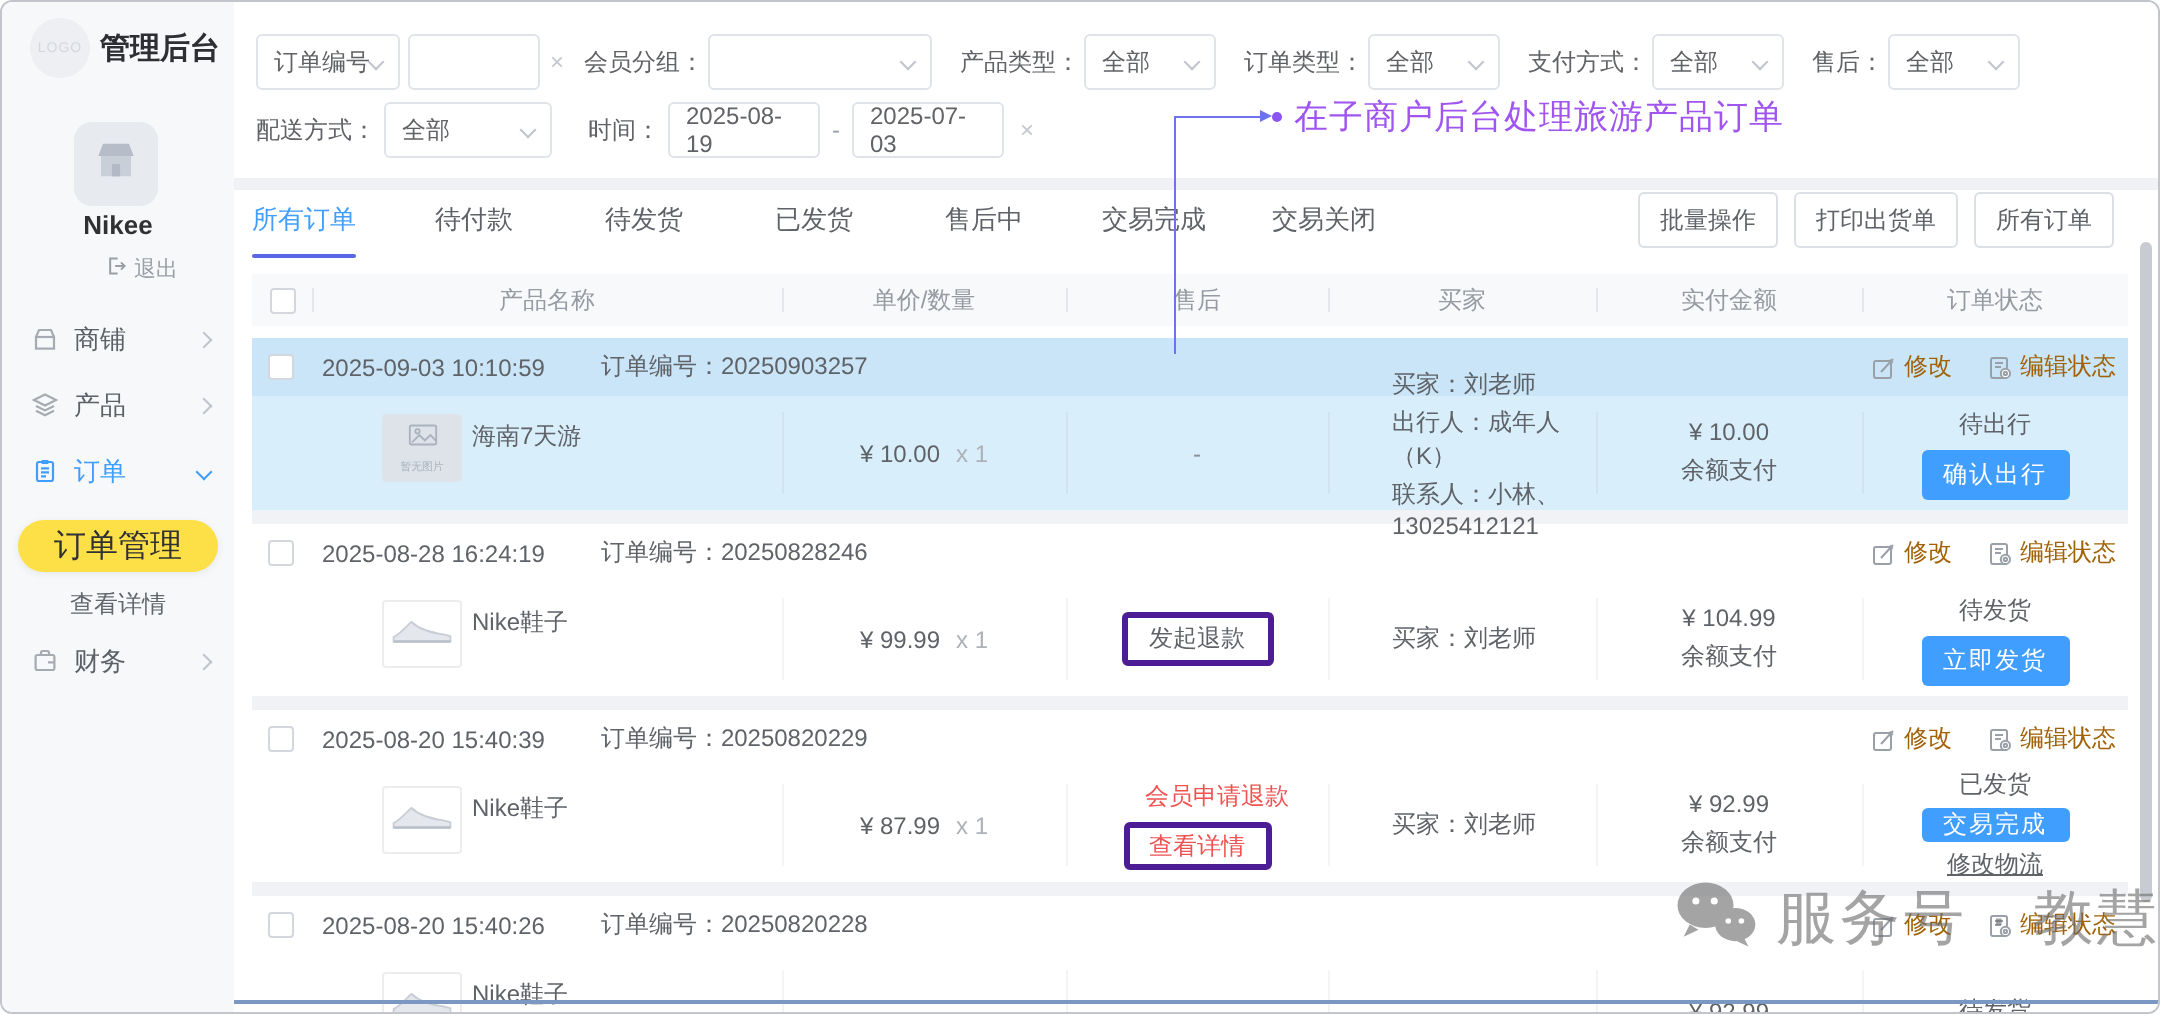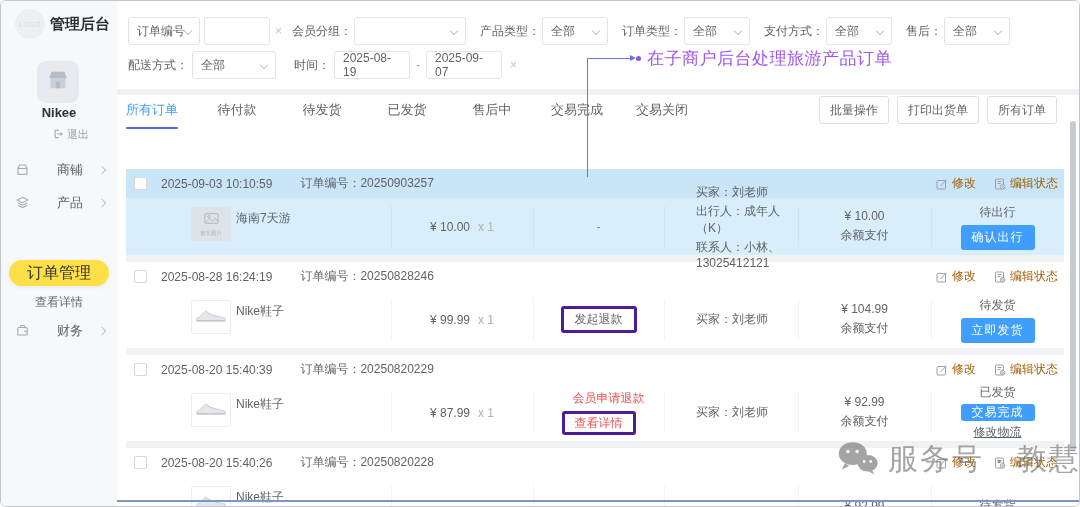--- a/index.html
+++ b/index.html
@@ -12,21 +12,21 @@
   .logo-circle{width:30px;height:30px;border-radius:50%;background:#edeff2;color:#d3d7dd;font-size:7px;display:flex;align-items:center;justify-content:center;letter-spacing:.5px;}
   .app-title{font-size:15px;font-weight:bold;color:#2d2f33;white-space:nowrap;}
   .avatar{position:absolute;left:36px;top:60px;width:42px;height:42px;border-radius:9px;background:#e7eaef;display:flex;align-items:center;justify-content:center;}
   .store-name{position:absolute;left:0;top:104px;width:100%;text-align:center;font-size:13px;font-weight:bold;color:#303133;}
   .logout{position:absolute;left:12px;top:126px;width:100%;display:flex;justify-content:center;align-items:center;gap:4px;font-size:11px;color:#9a9ea6;cursor:pointer;}
   .menu{position:absolute;left:0;top:152px;width:100%;}
   .mitem{height:33px;display:flex;align-items:center;padding:0 12px 0 15px;font-size:13px;color:#5c6067;cursor:pointer;}
   .mitem .micon{display:flex;align-items:center;margin-right:8px;color:#a6aab2;}
   .mitem.active{color:#409eff;}
   .mitem.active .micon{color:#409eff;}
-  .mlabel{flex:1;margin-left:20px;}
+  .mlabel{flex:1;}
   .chev{display:inline-block;width:5px;height:5px;border:solid #c0c4cc;border-width:1.2px 1.2px 0 0;}
   .chev.r{transform:rotate(45deg);}
   .chev.d{transform:rotate(135deg);}
   .mitem.active .chev{border-color:#409eff;}
   .subpill{position:absolute;left:8px;right:8px;top:259px;height:26px;background:#fde047;border-radius:13px;box-shadow:0 1px 4px rgba(0,0,0,.07);display:flex;align-items:center;justify-content:center;font-size:16px;color:#303133;cursor:pointer;}
   .subitem{position:absolute;left:0;top:289px;width:100%;height:24px;display:flex;align-items:center;justify-content:center;font-size:12px;color:#62666d;cursor:pointer;}
   .menu2{position:absolute;left:0;top:313px;width:100%;}
 
   
   .main{position:absolute;left:116px;top:0;right:0;bottom:0;background:#fff;}
@@ -146,20 +146,31 @@
         <span class="micon">
             <svg width="13" height="13" viewBox="0 0 13 13" fill="none" stroke="currentColor" stroke-width="1.1">
               <path d="M6.5 1.3 L12 4 6.5 6.7 1 4z"></path>
               <path d="M2 7 l4.5 2.2 L11 7"></path>
               <path d="M2 9.4 l4.5 2.2 L11 9.4"></path>
             </svg>
           </span>
         <span class="mlabel">产品</span>
         <span class="chev r"></span>
       </div>
+      <div class="mitem active">
+        <span class="micon">
+            <svg width="13" height="13" viewBox="0 0 13 13" fill="none" stroke="currentColor" stroke-width="1.1">
+              <rect x="2.5" y="2" width="8" height="9.5" rx="1"></rect>
+              <path d="M4.8 2 h3.4" stroke-width="2"></path>
+              <path d="M4.5 5.2 h4 M4.5 7.2 h4 M4.5 9.2 h2.5"></path>
+            </svg>
+          </span>
+        <span class="mlabel">订单</span>
+        <span class="chev d"></span>
+      </div>
     </div>
 
     <div class="subpill">订单管理</div>
     <div class="subitem">查看详情</div>
 
     <div class="menu2">
       <div class="mitem">
         <span class="micon">
             <svg width="13" height="13" viewBox="0 0 13 13" fill="none" stroke="currentColor" stroke-width="1.1">
               <rect x="1.8" y="3.5" width="9.4" height="7.5" rx="1"></rect>
@@ -216,21 +227,21 @@
       <div class="sel" style="width:84px;margin-left:4px;">
         <span>全部</span>
           <span class="chev d" style="color:#c0c4cc"></span>
       </div>
       <span class="label" style="margin-left:18px;">时间：</span>
       <div class="inputbox" style="width:76px;margin-left:4px;">
           <span>2025-08-19</span>
         </div>
       <span class="label" style="margin:0 6px;color:#9a9ea6;">-</span>
       <div class="inputbox" style="width:76px;">
-          <span>2025-09-07</span>
+          <span>2025-07-03</span>
         </div>
       <span class="clear-x" style="margin-left:8px;">×</span>
     </div>
 
     <div class="filters-sep"></div>
 
     <div class="tabs">
       <div class="tab active">所有订单</div>
       <div class="tab">待付款</div>
       <div class="tab">待发货</div>
@@ -238,20 +249,31 @@
       <div class="tab">售后中</div>
       <div class="tab">交易完成</div>
       <div class="tab">交易关闭</div>
     </div>
     <div class="toolbar">
       <div class="tbtn">批量操作</div>
       <div class="tbtn">打印出货单</div>
       <div class="tbtn">所有订单</div>
     </div>
 
+    <div class="thead">
+      <div class="cell c0 hc">
+          <span class="cb"></span>
+        </div>
+      <div class="cell c1 hc hdiv">产品名称</div>
+      <div class="cell c2 hc hdiv">单价/数量</div>
+      <div class="cell c3 hc hdiv">售后</div>
+      <div class="cell c4 hc hdiv">买家</div>
+      <div class="cell c5 hc hdiv">实付金额</div>
+      <div class="cell c6 hc hdiv">订单状态</div>
+    </div>
 
     <div class="gap" style="top:254px;"></div>
     <div class="gap" style="top:347px;"></div>
     <div class="gap" style="top:440px;"></div>
 
     <div id="orders-host">
         <div class="order hl" style="top: 168px;">
           <div class="ometa">
             <span class="cb"></span>
             <span class="odate">2025-09-03 10:10:59</span>

